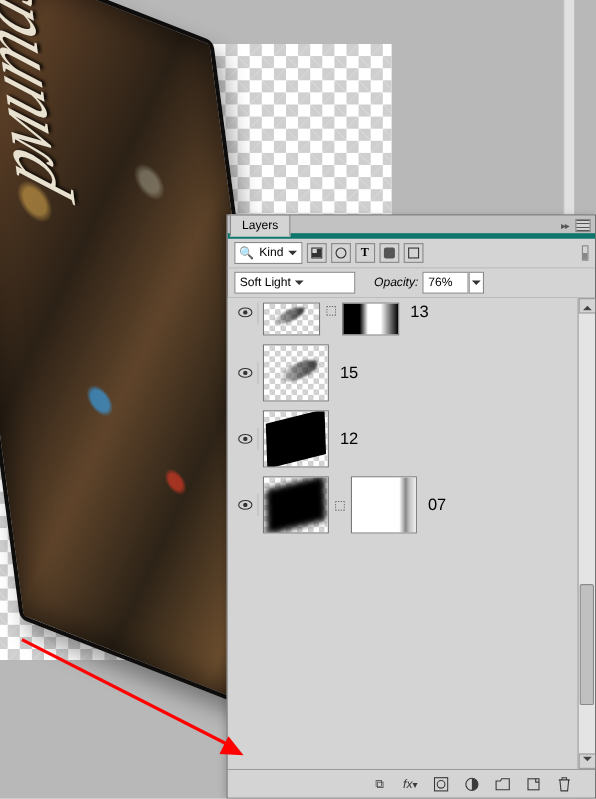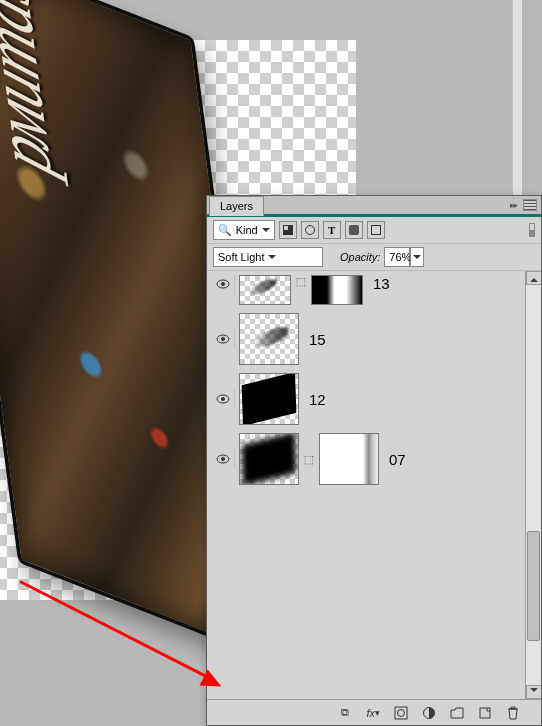--- a/index.html
+++ b/index.html
@@ -35,32 +35,32 @@
 .title-text { position: absolute; left: 14px; top: 180px; font-family: Georgia, serif; font-size: 78px; color: #e9e1cf; transform: rotate(-90deg) scaleX(.72); transform-origin: left top; letter-spacing: -2px; text-shadow: 2px 3px 3px rgba(0,0,0,.8); font-style: italic; white-space: nowrap; }
 
 .right-strip { position: absolute; right: 20px; top: 0; width: 10px; height: 100%; background: #e0e0e0; box-shadow: inset 1px 0 0 #bbb; }
 
 
 .arrow-line { position: absolute; left: 20px; top: 580px; width: 210px; height: 3px; background: red; transform: rotate(27deg); transform-origin: left center; z-index: 3; }
 .arrow-head { position:absolute; left: 202px; top: 675px; width:0;height:0; border:9px solid transparent; border-left:20px solid red; transform: rotate(27deg); z-index:3;}
 
 
 .panel { position: absolute; right: 0; top: 195px; width: 336px; height: 531px; background: #d4d4d4; border: 1px solid #5d5d5d; display: flex; flex-direction: column; box-shadow: -2px 0 6px rgba(0,0,0,.15); }
-.panel-tabs { height: 21px; background: #c2c2c2; border-bottom: 3px solid #0f766e; display: flex; align-items: center; padding-left: 2px; position: relative; }
+.panel-tabs { height: 21px; background: #c2c2c2; border-bottom: 5px solid #0f766e; display: flex; align-items: center; padding-left: 2px; position: relative; }
 .tab { background: #d4d4d4; border: 1px solid #888; border-bottom: 1px solid #d4d4d4; padding: 3px 10px; font-size: 11px; position: relative; top: 1px; }
 .panel-collapse { position: absolute; right: 24px; top: 4px; font-size: 9px; letter-spacing: -1px; color:#555; }
 .panel-menu { position: absolute; right: 4px; top: 3px; width: 14px; height: 12px; border: 1px solid #888; background: repeating-linear-gradient(#555,#555 1px,#d4d4d4 1px,#d4d4d4 3px); }
 
 .row { display: flex; align-items: center; padding: 3px 6px; gap: 4px; border-bottom: 1px solid #bcbcbc; }
 .sel { background: #fff; border: 1px solid #888; height: 20px; padding: 0 4px; display: inline-flex; align-items: center; font-size: 11px; }
 .sel.dd::after { content: ""; margin-left: 4px; border: 4px solid transparent; border-top-color: #333; position: relative; top: 2px; }
 .sic { width: 18px; height: 18px; border: 1px solid #888; background: #d4d4d4; display: inline-flex; align-items: center; justify-content: center; font-size: 11px; }
 .lbl { font-size: 11px; font-style: italic; }
 .pct { display: flex; }
-.pct .sel { width: 26px; }
+.pct .sel { width: 42px; }
 .dd-btn { width:14px; height:20px; border:1px solid #888; background:#fff; display:inline-flex; align-items:center; justify-content:center;}
 .dd-btn::after{content:"";border:4px solid transparent;border-top-color:#333;position:relative;top:2px;}
 
 .i-pixel{width:10px;height:10px;border:1px solid #333;box-shadow:inset -4px -4px 0 #333;}
 .i-t{font-weight:bold;font-family:Georgia;}
 .i-shape{width:10px;height:10px;background:#555;border-radius:2px;}
 .i-dot{width:10px;height:10px;position:relative;}
 .i-dot::before{content:"";position:absolute;inset:0;border:1px solid #333;border-radius:50%;}
 .i-move{font-size:12px;}
 .i-lock{font-size:11px;}

